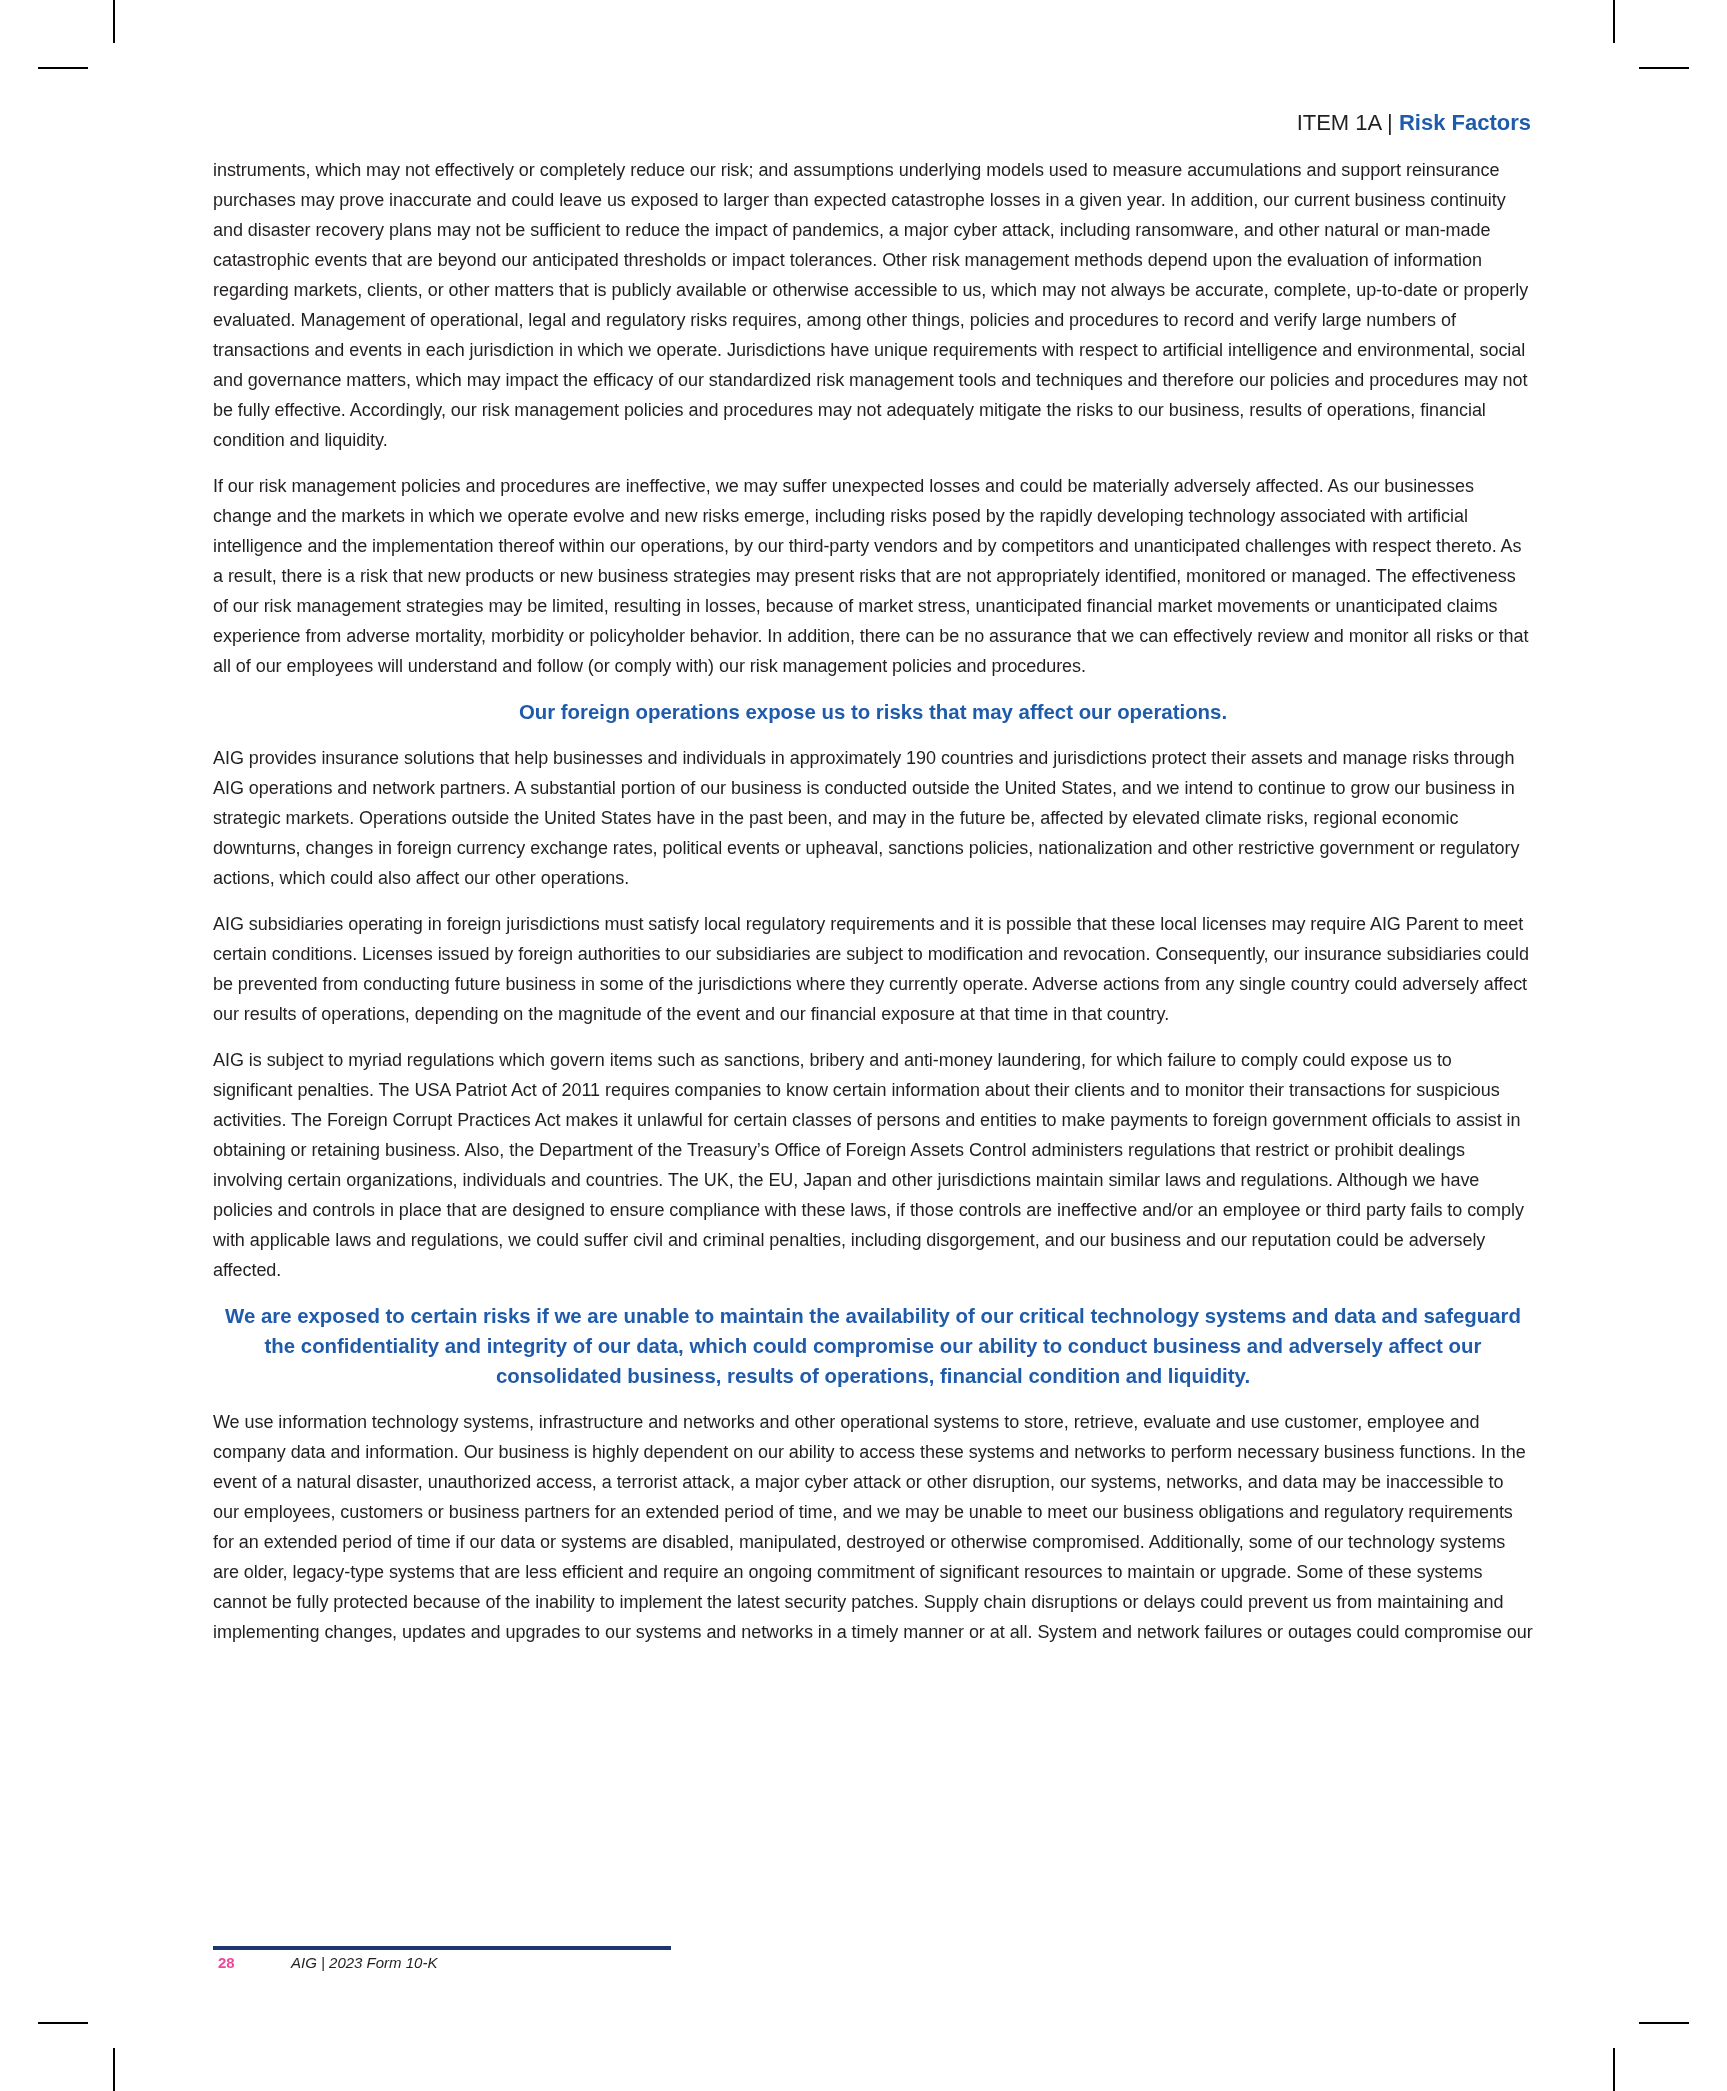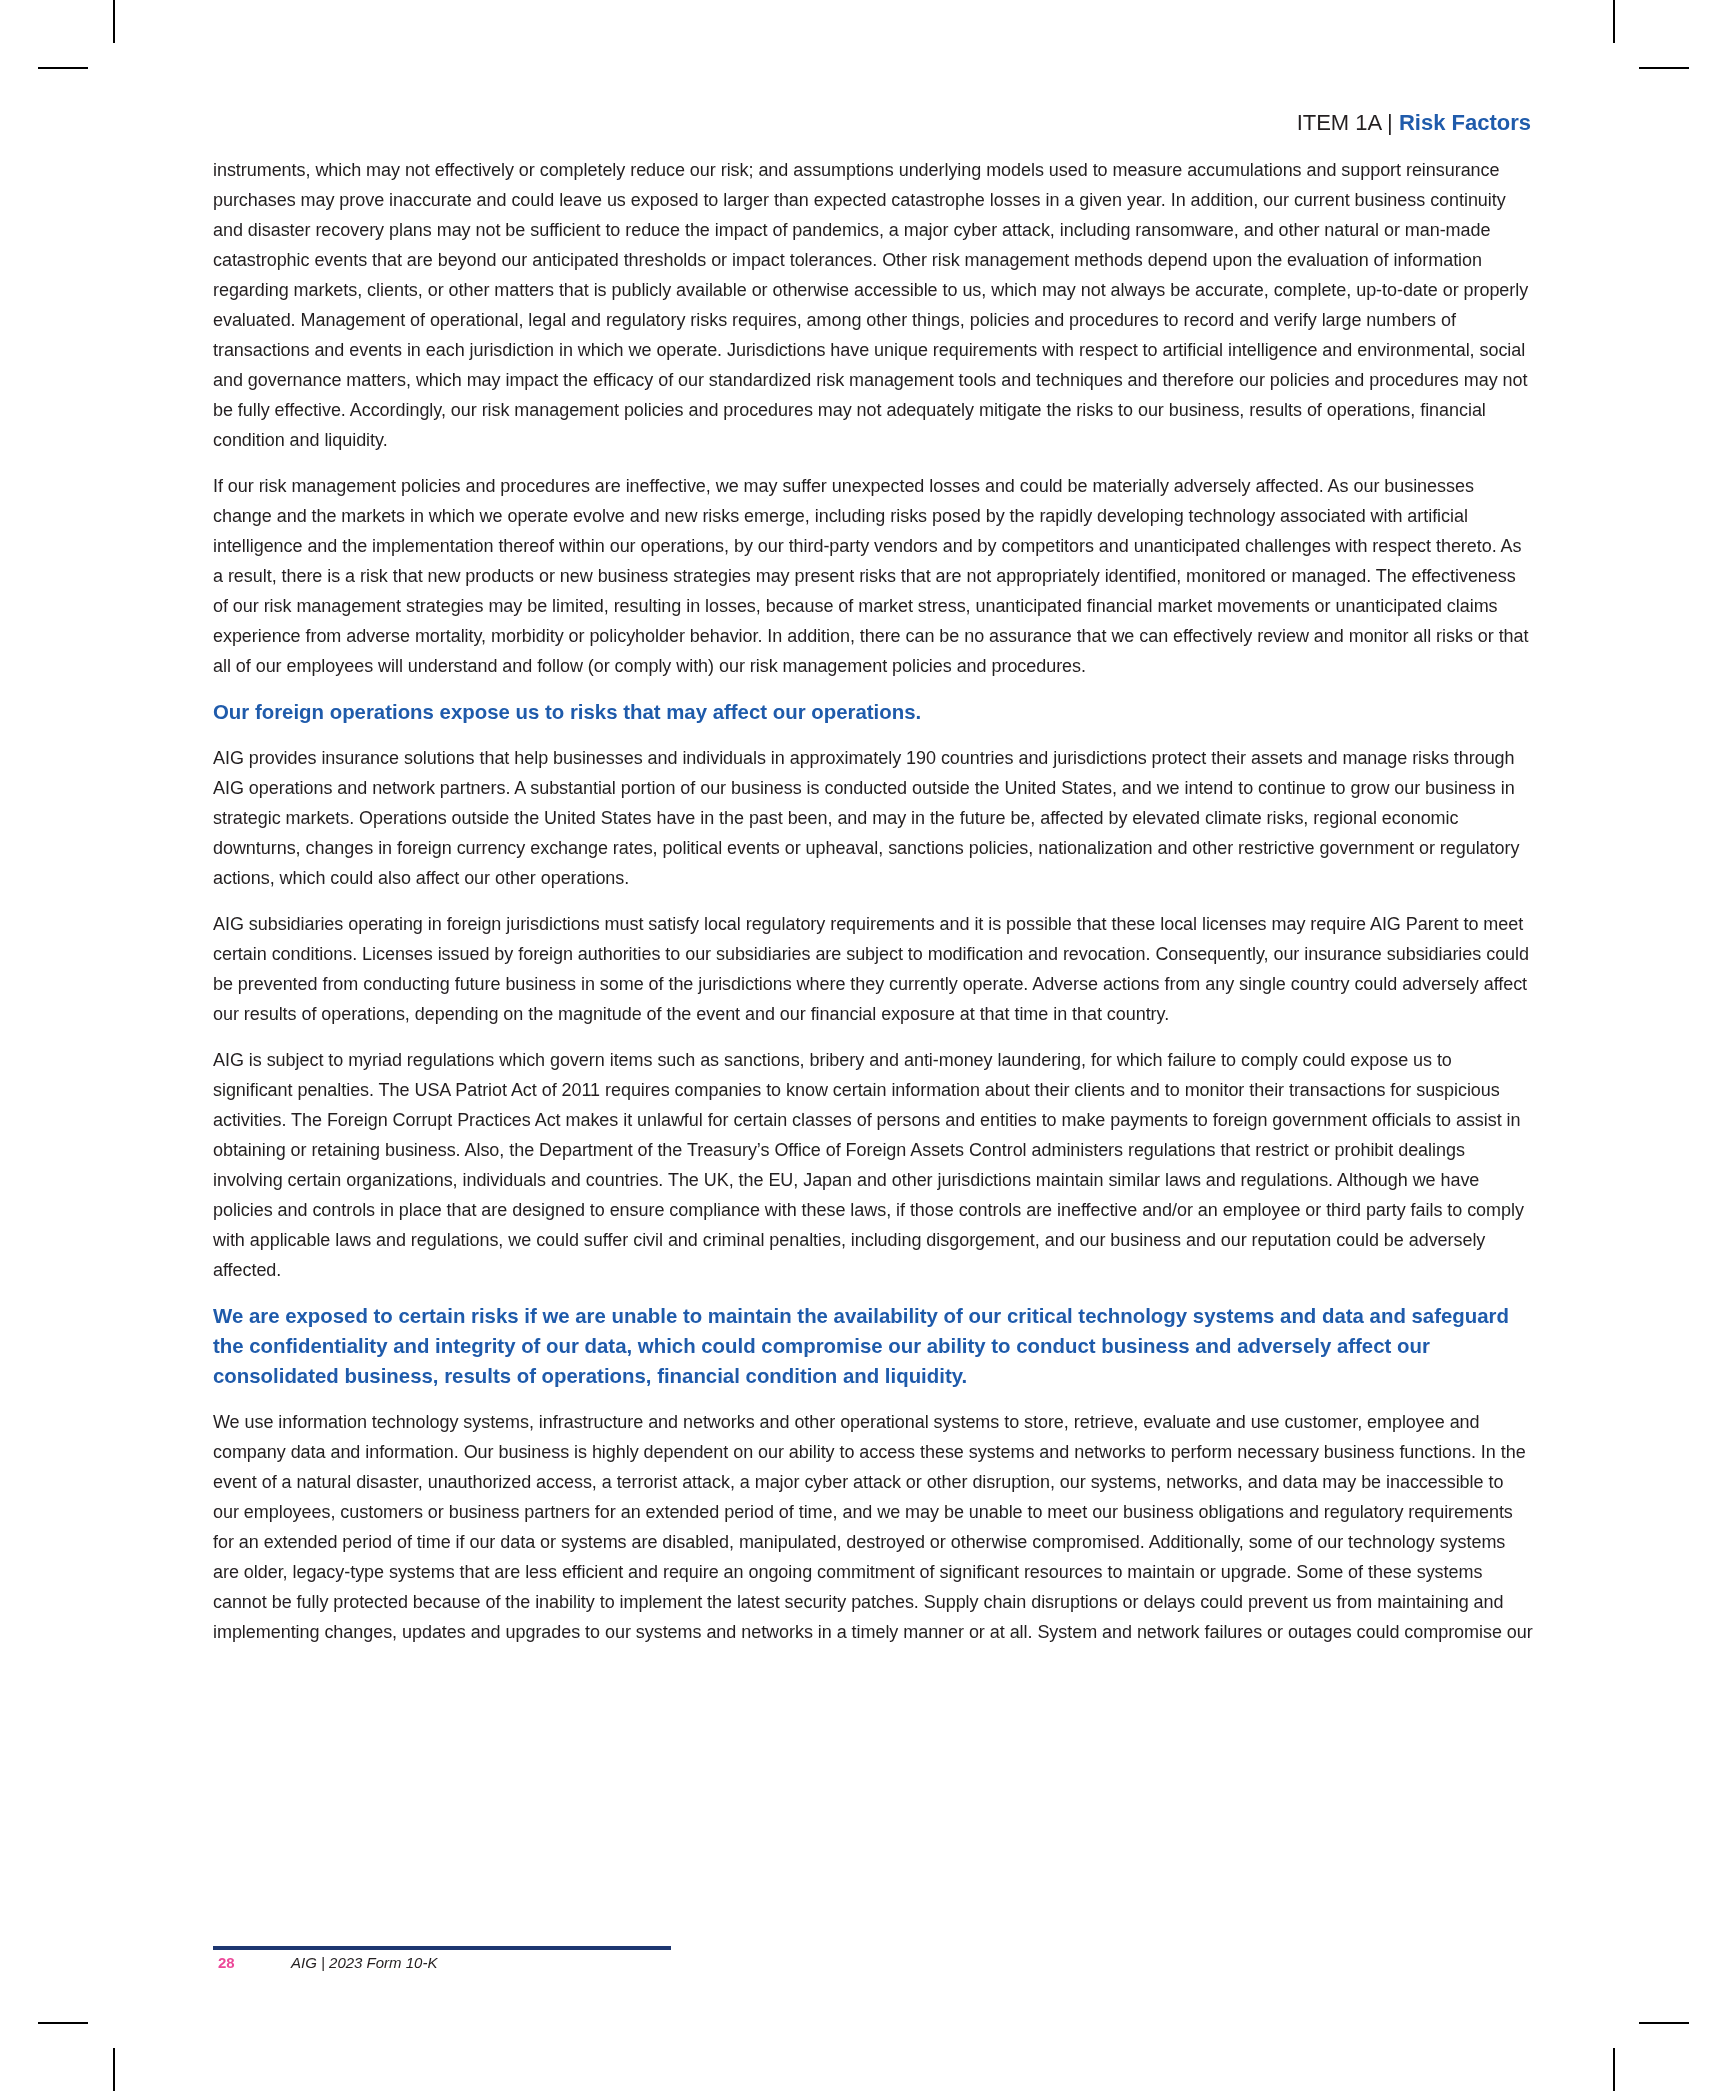--- a/index.html
+++ b/index.html
@@ -5,21 +5,21 @@
   html, body { margin: 0; padding: 0; background: #ffffff; }
   body { width: 1727px; height: 2091px; position: relative; overflow: hidden;
          font-family: "Liberation Sans", sans-serif; color: #231f20; }
   .crop { position: absolute; background: #000; }
   .crop.v { width: 1.8px; }
   .crop.h { height: 1.8px; }
   .header { position: absolute; top: 112px; right: 196px; font-size: 22px; line-height: 22px; color: #231f20; white-space: nowrap; }
   .header .section { color: #1f5bab; font-weight: bold; }
   .content { position: absolute; left: 213px; top: 155px; width: 1320px; }
   .content p { margin: 0 0 16px 0; font-size: 18px; line-height: 30px; letter-spacing: -0.05px; }
-  .content h2 { margin: 0 0 16px 0; font-size: 20.4px; line-height: 30px; font-weight: bold; color: #1f5bab; }
+  .content h2 { margin: 0 0 16px 0; font-size: 20.4px; line-height: 30px; font-weight: bold; color: #1f5bab; text-align: center; }
   .footer-rule { position: absolute; left: 213px; top: 1946px; width: 458px; height: 3.6px; background: #1d3670; }
   .footer-page { position: absolute; left: 218px; top: 1954px; font-size: 15px; font-weight: bold; color: #ec4899; }
   .footer-title { position: absolute; left: 291px; top: 1954px; font-size: 15px; color: #231f20; font-style: italic; }
 </style>
 </head>
 <body>
 
 <div class="crop v" style="left:113px; top:0; height:43px;"></div>
 <div class="crop h" style="left:38px; top:67px; width:50px;"></div>
 <div class="crop v" style="left:1613px; top:0; height:43px;"></div>

